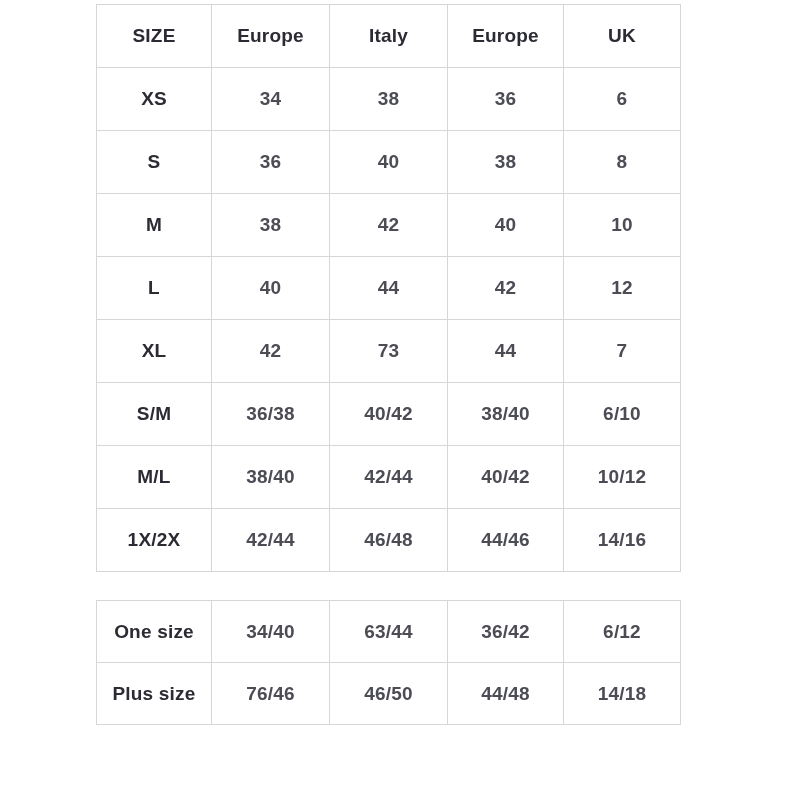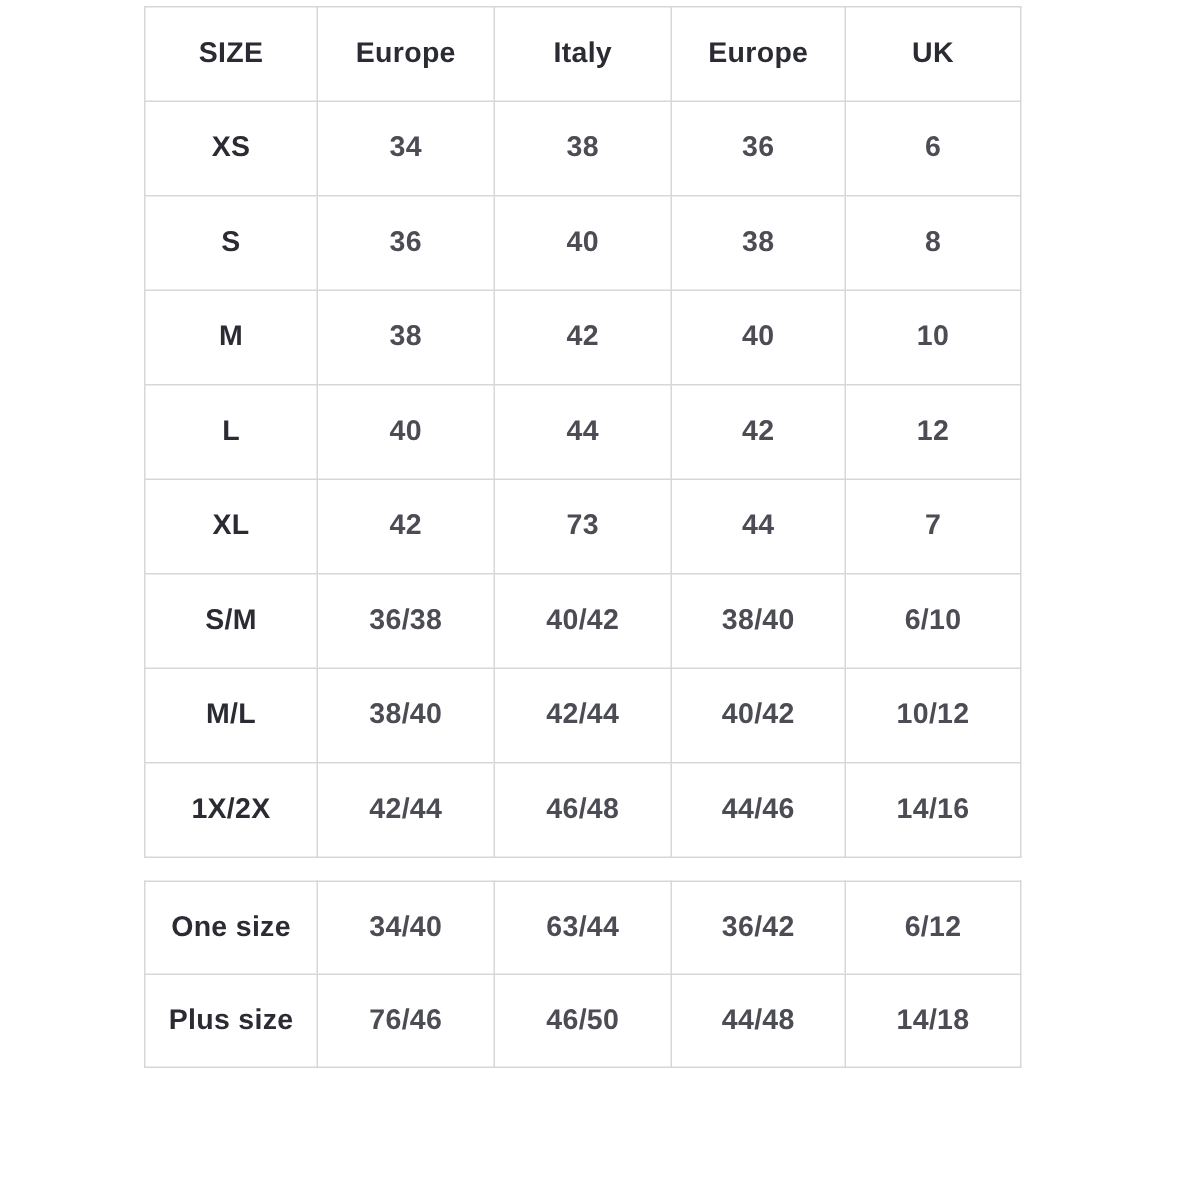--- a/index.html
+++ b/index.html
@@ -46,21 +46,21 @@
   }
   table.size-table th {
     font-weight: 700;
     color: #2b2b34;
   }
   table.size-table td {
     font-weight: 700;
     color: #4c4c55;
   }
   table.second {
-    margin-top: 15px;
+    margin-top: 28px;
   }
   table.second th,
   table.second td {
     height: 61px;
   }
 </style>
 </head>
 <body>
 
 <div class="page">

